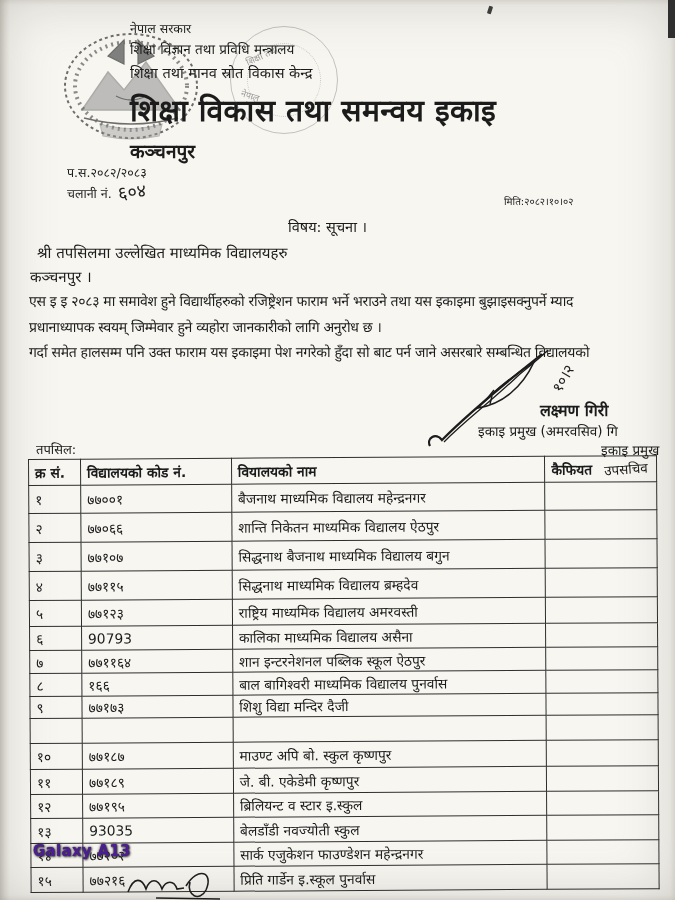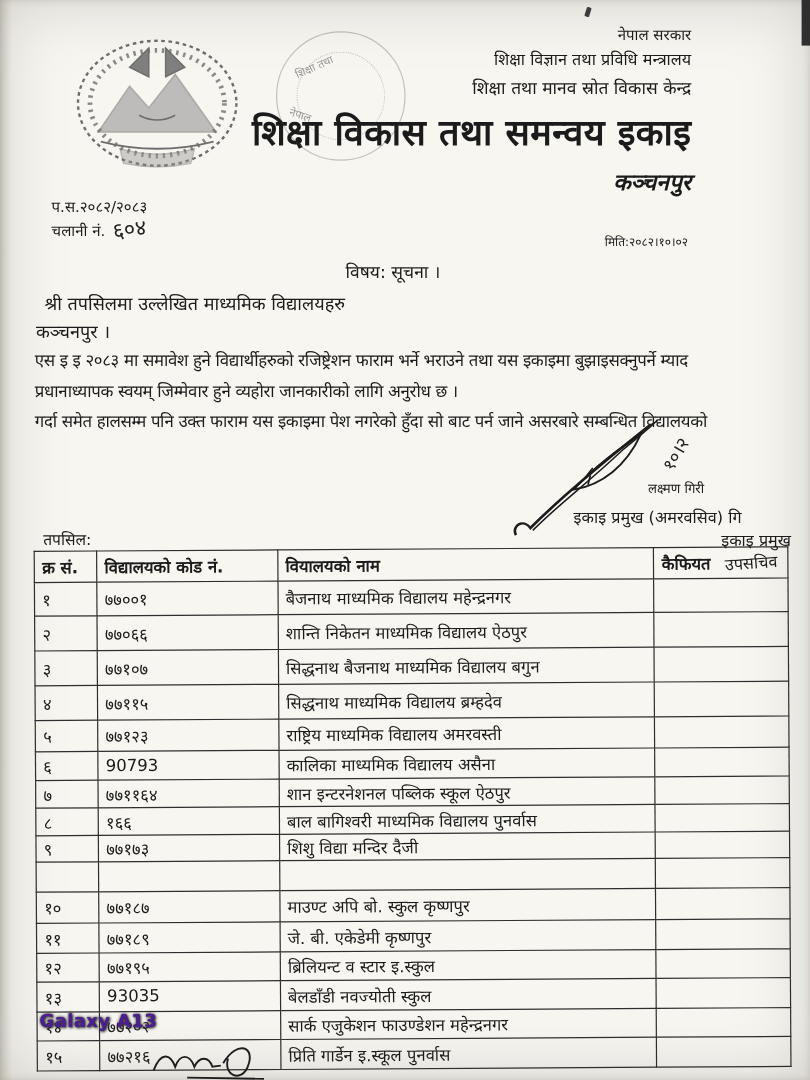--- a/index.html
+++ b/index.html
@@ -5,52 +5,52 @@
   * { margin:0; padding:0; box-sizing:border-box; }
   html,body { background:#888; }
   .page {
     position:relative; width:675px; height:900px; margin:0 auto;
     background:#f7f6f1; overflow:hidden;
     font-family:"DejaVu Sans", sans-serif; color:#1b1b1b;
     box-shadow: inset 0 0 55px rgba(110,105,95,.28), inset 0 0 6px rgba(110,105,95,.25);
   }
   
   .emblem { position:absolute; left:42px; top:26px; width:178px; height:122px; opacity:.85; }
-  .hdr { position:absolute; left:144px; top:20px; width:432px; text-align:right; }
+  .hdr { position:absolute; left:130px; top:20px; width:432px; text-align:left; }
   .hdr-gov   { font-size:12.5px; }
   .hdr-min   { font-size:13.5px; margin-top:3px; }
   .hdr-cen   { font-size:14.5px; margin-top:4px; }
   .hdr-unit  { font-size:30px; font-weight:bold; margin-top:7px; letter-spacing:.3px; }
-  .hdr-dist  { font-size:19px; font-weight:600; margin-top:8px;font-style:italic; }
+  .hdr-dist  { font-size:19px; font-weight:600; margin-top:8px; }
   .round-stamp {
     position:absolute; left:230px; top:26px; width:108px; height:108px;
     border:1.4px solid rgba(70,70,70,.4); border-radius:50%; z-index:2; opacity:.75;
   }
   .round-stamp .frag { position:absolute; font-size:9px; color:rgba(50,50,50,.65); white-space:nowrap; }
   .frag-a { left:14px; top:22px; transform:rotate(-24deg); }
   .frag-b { left:10px; top:62px; transform:rotate(18deg); }
   .round-stamp .inner { position:absolute; left:16px; top:16px; width:74px; height:74px;
     border:1px dotted rgba(70,70,70,.35); border-radius:50%; }
   
-  .ref-block { position:absolute; left:43px; top:164px; font-size:12.5px; line-height:18px; }
+  .ref-block { position:absolute; left:67px; top:164px; font-size:12.5px; line-height:18px; }
   .dispatch-line { margin-top:1px; }
   .dispatch-no { display:inline-block; font-size:18px; font-weight:500;
     transform:rotate(-7deg); margin-left:6px; color:#222; }
   .date-line { position:absolute; left:504px; top:194px; font-size:10px; white-space:nowrap; }
   .subject { position:absolute; left:288px; top:216px; font-size:14.5px; white-space:nowrap; }
   
   .recipient-to    { position:absolute; left:37px; top:242px; font-size:15px; white-space:nowrap; }
   .recipient-place { position:absolute; left:30px; top:266px; font-size:15px; }
   .body-block { position:absolute; left:29px; top:289px; width:620px; }
   .body-line  { font-size:14px; line-height:25.5px; white-space:nowrap; letter-spacing:-.3px; }
   
   .sign-svg { position:absolute; left:420px; top:346px; width:165px; height:108px; z-index:3; }
   .sign-date { position:absolute; left:548px; top:368px; font-size:15px; color:#222;
     transform:rotate(-60deg); z-index:3; }
-  .sign-name { position:absolute; left:540px; top:399px; font-size:11px; white-space:nowrap; }
+  .sign-name { position:absolute; left:540px; top:399px; font-size:16px; white-space:nowrap;font-weight:bold; }
   .sign-desg { position:absolute; left:478px; top:422px; font-size:13.5px; white-space:nowrap; }
   .stamp-title { position:absolute; left:601px; top:441px; font-size:13.5px; white-space:nowrap; z-index:4; }
   .stamp-rank  { position:absolute; left:604px; top:460px; font-size:13.5px; white-space:nowrap;
     transform:rotate(-4deg); z-index:4; }
   
   .tapasil { position:absolute; left:36px; top:440px; font-size:13px; }
   table.schools {
     position:absolute; left:28px; top:459px; width:629px;
     border-collapse:collapse; transform:rotate(-.35deg); transform-origin:left top;
     background:transparent; z-index:1;

